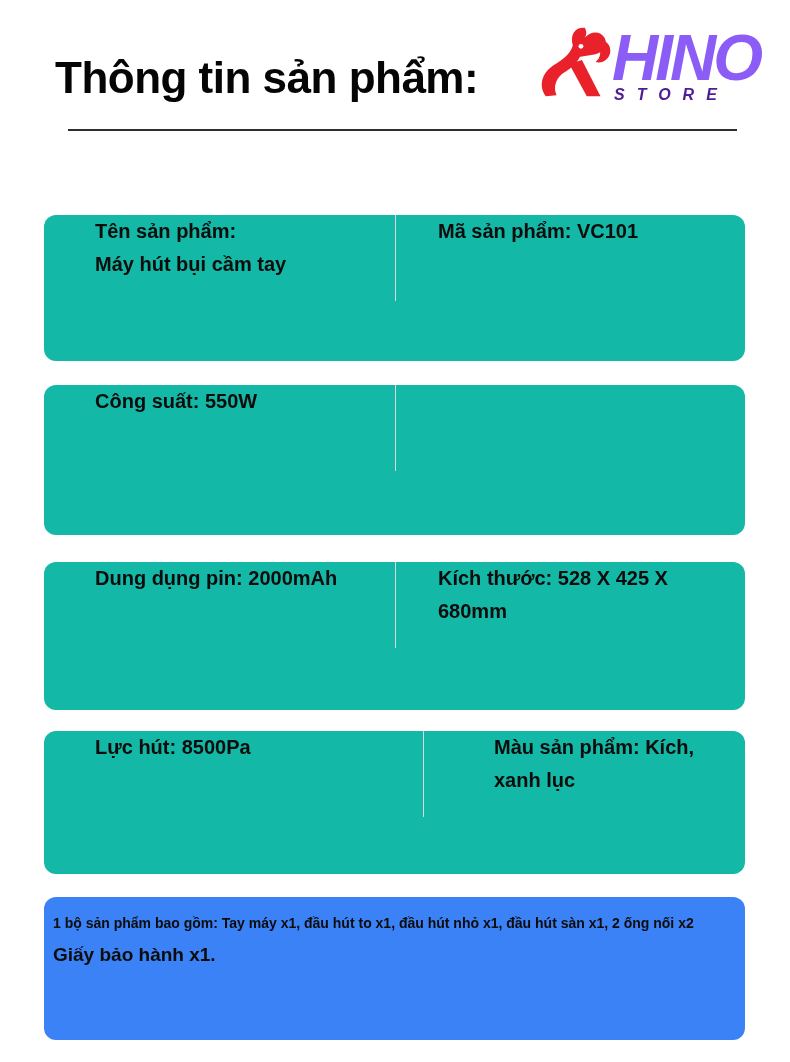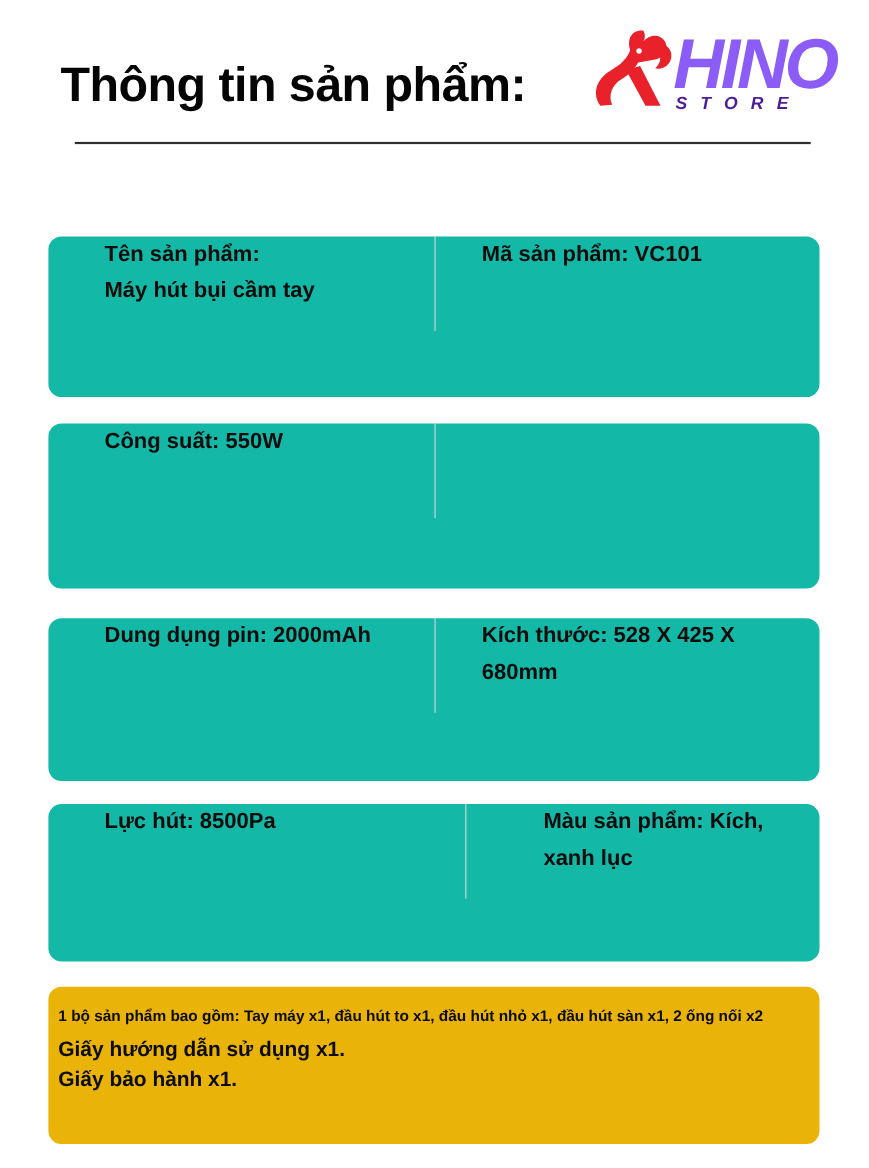--- a/index.html
+++ b/index.html
@@ -36,21 +36,21 @@
   .cell{
     font-size:20px;font-weight:bold;line-height:33px;color:#0c0c0c;
     white-space:pre-line;box-sizing:border-box;
   }
   .cell.left{width:351px;padding-left:51px;}
   .vdivider{width:1px;height:86px;background:#d8d8d8;flex:0 0 auto;}
   .cell.right{flex:1;padding-left:42px;padding-right:10px;}
   
   .package-box{
     position:absolute;left:44px;top:897px;width:701px;height:143px;box-sizing:border-box;
-    background:#eab308;border-radius:12px;padding:10px 12px 0 9px;
+    background:#3b82f6;border-radius:12px;padding:10px 12px 0 9px;
   }
   .pkg-line1{margin:8px 0 10px;font-size:14px;font-weight:bold;white-space:nowrap;color:#0c0c0c;}
   .pkg-line2,.pkg-line3{margin:0;font-size:19px;font-weight:bold;line-height:27px;color:#0c0c0c;}
 </style>
 </head>
 <body>
 
 <div class="page">
 
   <h1 class="page-title">Thông tin sản phẩm:</h1>
@@ -92,17 +92,16 @@
   </section>
 
   <section class="spec-row row-4">
     <div class="cell left">Lực hút: 8500Pa</div>
     <div class="vdivider"></div>
     <div class="cell right">Màu sản phẩm: Kích, xanh lục</div>
   </section>
 
   <section class="package-box">
     <p class="pkg-line1">1 bộ sản phẩm bao gồm: Tay máy x1, đầu hút to x1, đầu hút nhỏ x1, đầu hút sàn x1, 2 ống nối x2</p>
-    <p class="pkg-line2">Giấy hướng dẫn sử dụng x1.</p>
     <p class="pkg-line3">Giấy bảo hành x1.</p>
   </section>
 
 </div>
 
 </body></html>

